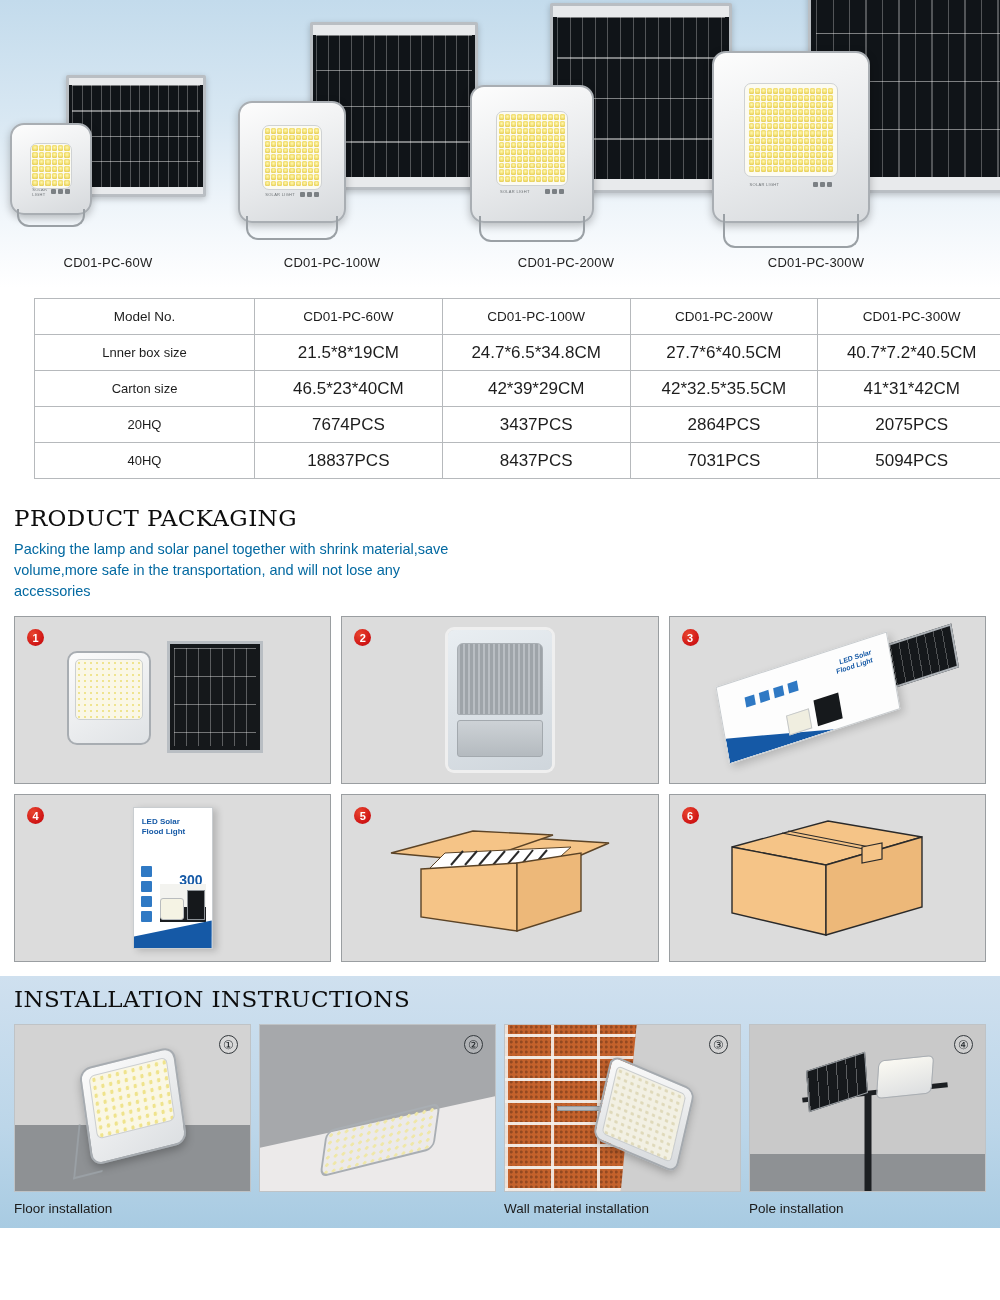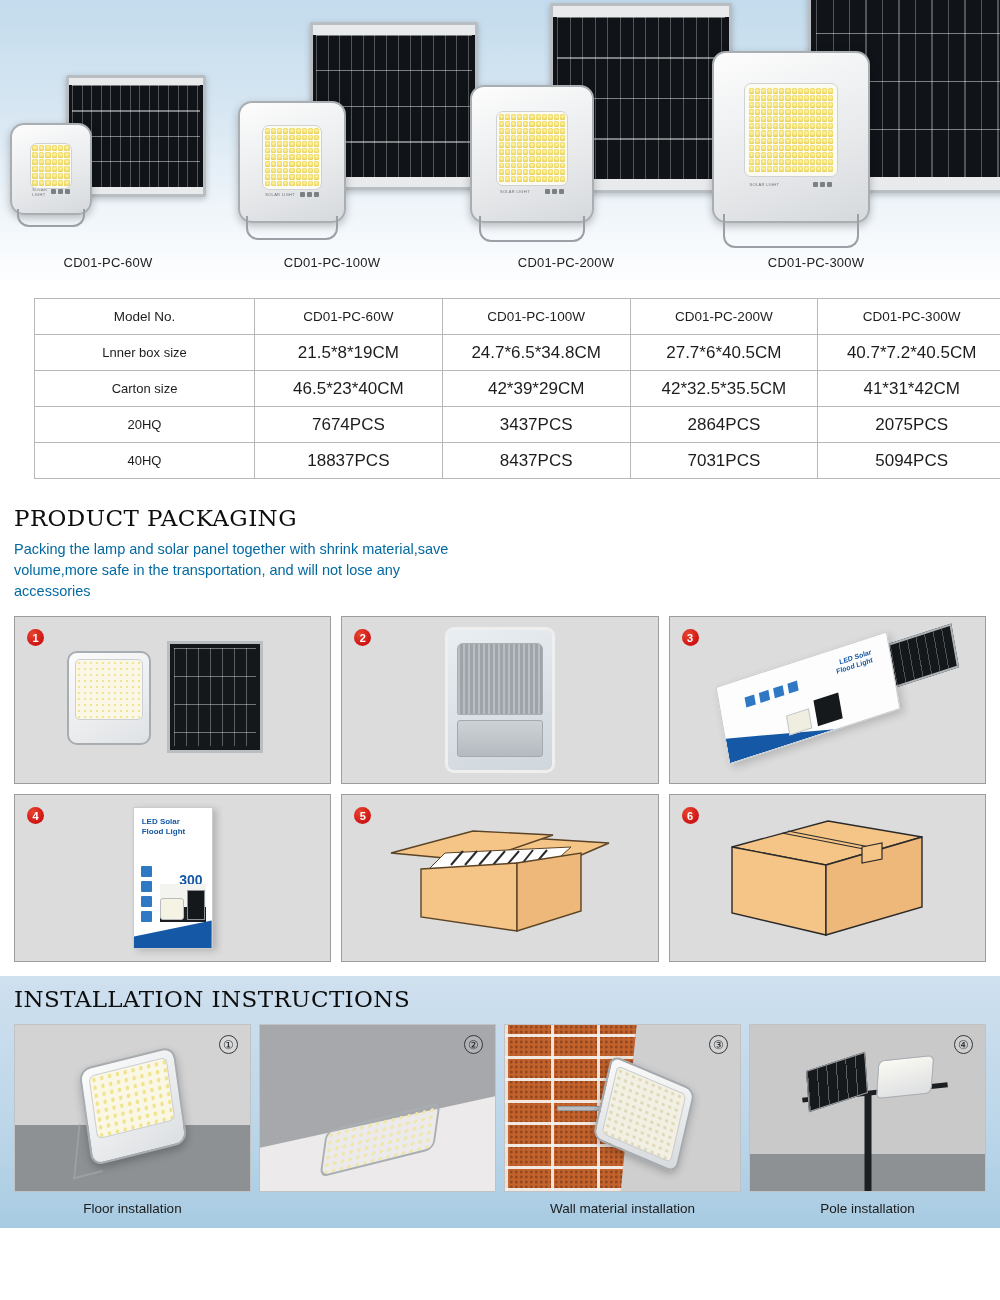--- a/index.html
+++ b/index.html
@@ -274,21 +274,20 @@
   .badge-circ {
     position: absolute; right: 12px; top: 10px;
     width: 19px; height: 19px; border-radius: 50%;
     border: 1.4px solid #33383c;
     color: #23282c; font-size: 12px;
     display: flex; align-items: center; justify-content: center;
     background: rgba(255,255,255,.12);
     z-index: 6;
   }
   .inst-cap {
-    text-align: center;
     font-size: 13.5px;
     color: #1b1b1b;
     padding: 9px 0 12px 0;
   }
   
   .floor-bg { position: absolute; inset: 0; background: #d3d3d3; }
   .floor-ground { position: absolute; left: 0; right: 0; bottom: 0; height: 40%; background: #8e9194; }
   .tilt-lamp {
     position: absolute; left: 50%; top: 50%; transform: translate(-50%,-52%) rotate(-8deg) skewY(-6deg);
     width: 98px; height: 98px;

